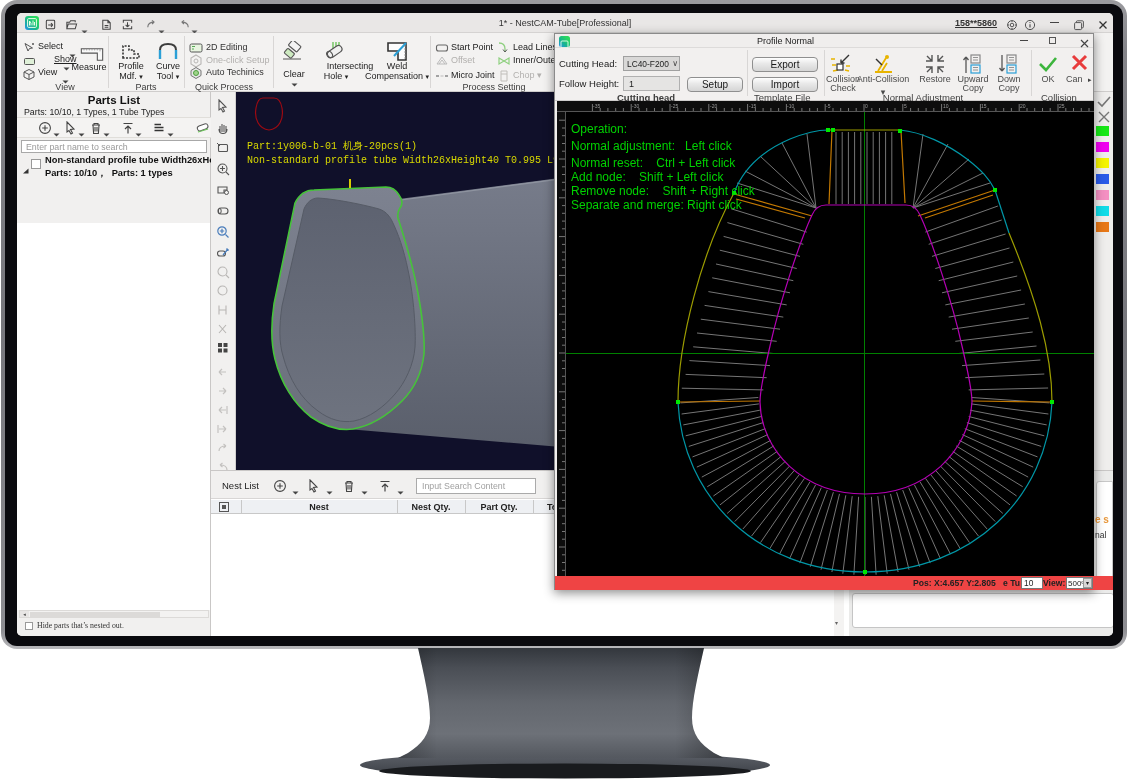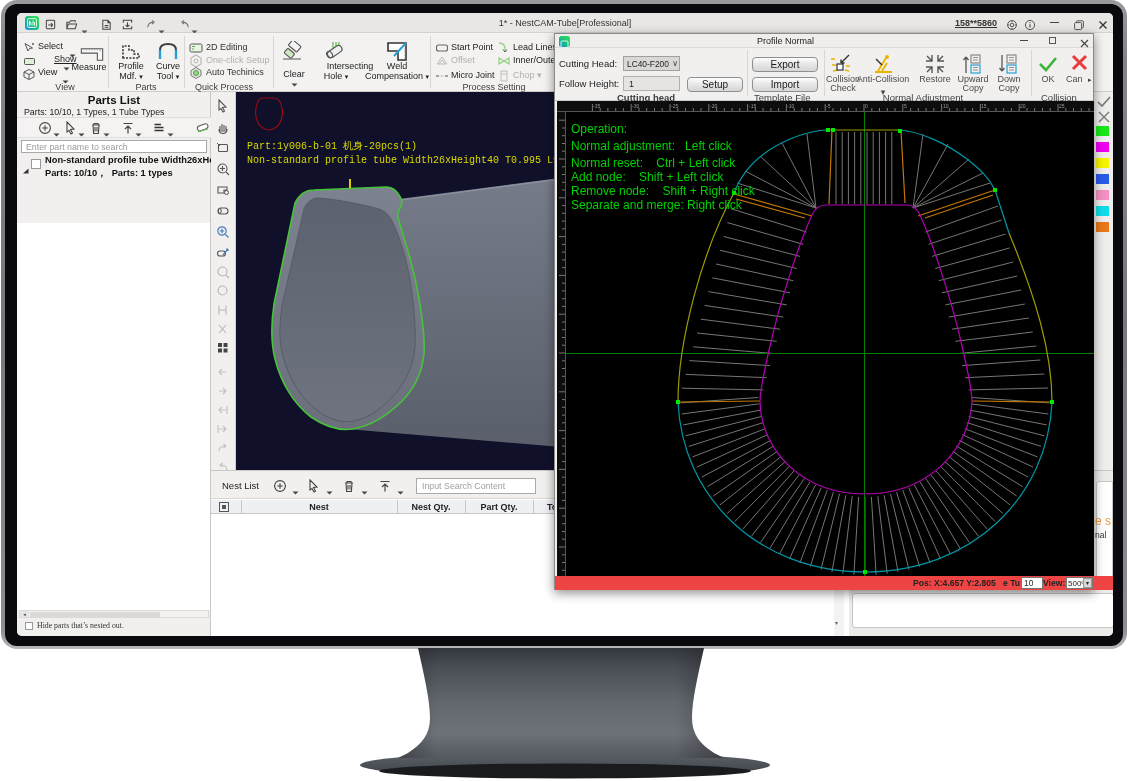--- a/index.html
+++ b/index.html
@@ -398,21 +398,21 @@
 <div class="abs" style="left:30px;top:31px;width:156px;text-align:center;font-size:9px;font-weight:bold;color:#222;">Nest</div>
 <div class="abs" style="left:186px;top:31px;width:68px;text-align:center;font-size:9px;font-weight:bold;color:#222;">Nest Qty.</div>
 <div class="abs" style="left:254px;top:31px;width:68px;text-align:center;font-size:9px;font-weight:bold;color:#222;">Part Qty.</div>
 <div class="abs" style="left:322px;top:31px;width:68px;text-align:center;font-size:9px;font-weight:bold;color:#222;">Total Qty.</div>
 <div class="abs" style="left:623px;top:43px;width:10px;height:123px;background:#f4f3f2;"></div>
 <div class="abs" style="left:624px;top:148px;font-size:6px;color:#666;">▾</div>
 </div>
 <div class="rp">
 <div class="abs" style="left:3px;top:122px;width:262px;height:35px;background:#fff;border:1px solid #c5c5c5;border-radius:3px;"></div>
 <div class="abs" style="left:247px;top:10px;width:17px;height:106px;background:#fff;border:1px solid #c8c8c8;border-radius:3px 0 0 0;"></div>
-<div class="abs" style="left:246px;top:43px;font-size:12px;font-weight:normal;color:#e8973a;">e s</div>
+<div class="abs" style="left:246px;top:43px;font-size:10px;font-weight:bold;color:#e8973a;">e s</div>
 <div class="abs" style="left:246px;top:59px;font-size:8.5px;color:#333;">nal</div>
 </div>
 <div class="dlg">
 <div class="dtb">
 <div class="abs" style="left:4px;top:2px;width:11px;height:11px;border-radius:2.5px;background:linear-gradient(45deg,#2090ee,#18b788 42%,#2ad95e 80%);"><svg width="11" height="11" viewBox="0 0 11 11">
               <rect x="2" y="2" width="7" height="7" rx="1" fill="none" stroke="#e8ffe8" stroke-width="0.9"></rect>
             </svg></div>
 <div class="abs" style="left:202px;top:2px;font-size:9px;color:#222;">Profile Normal</div>
 <div class="abs" style="left:465px;top:6px;width:8px;height:1.2px;background:#444;"></div>
 <div class="abs" style="left:494px;top:3px;width:7px;height:7px;border:1px solid #555;"></div>

